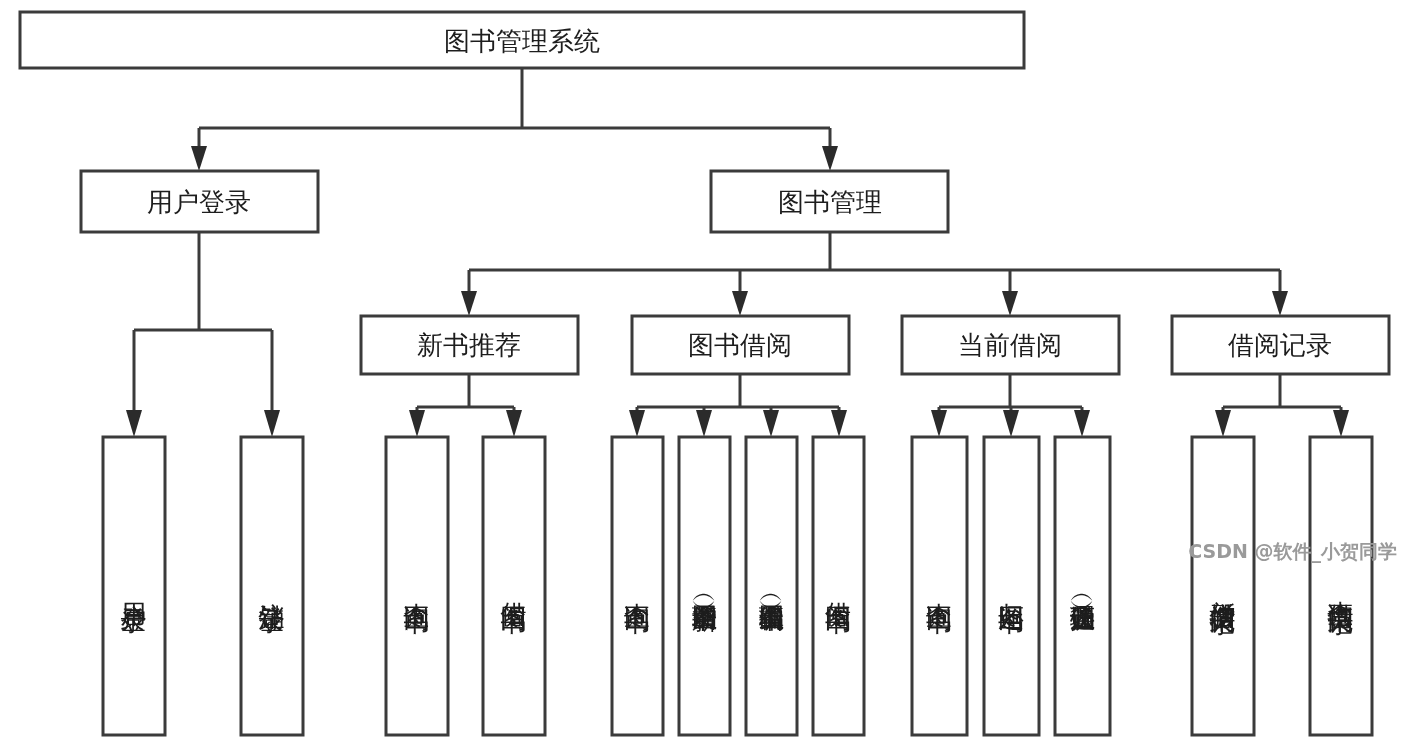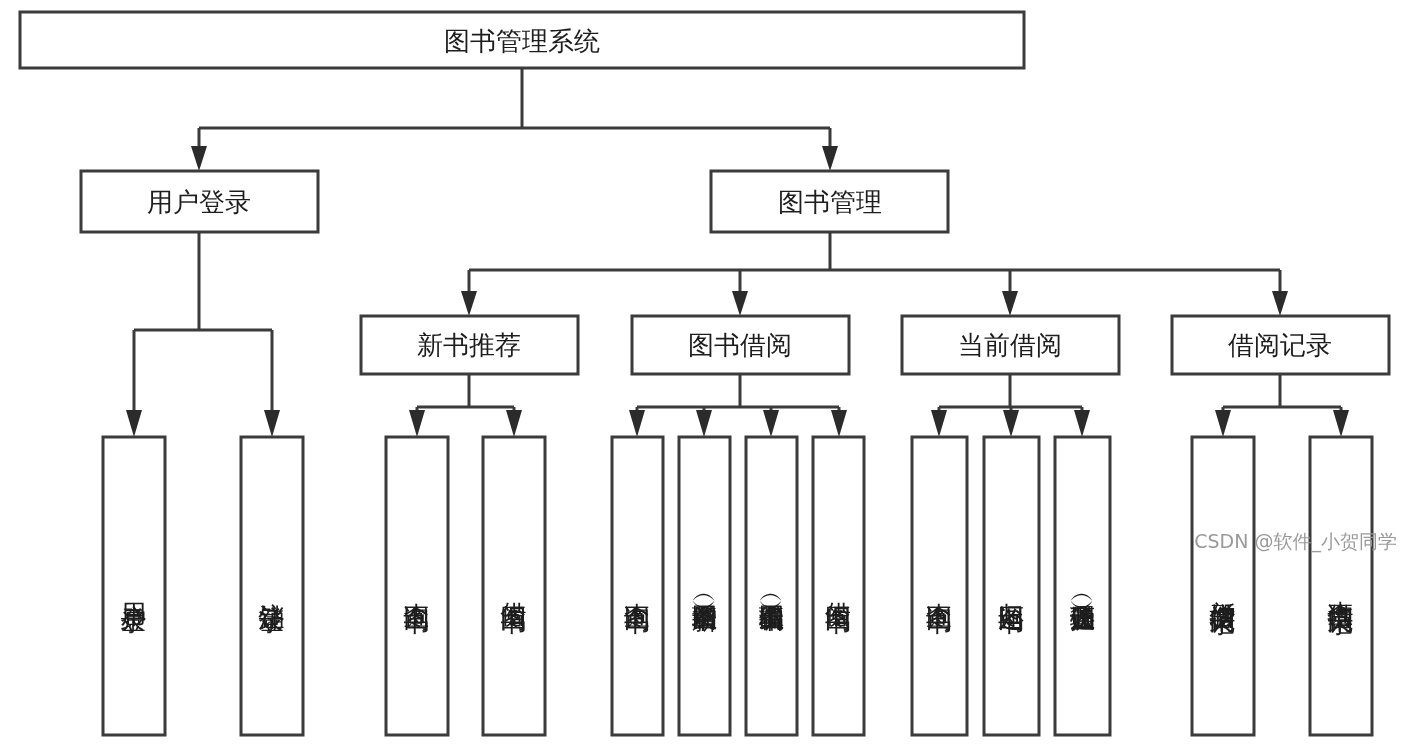--- a/index.html
+++ b/index.html
@@ -66,25 +66,26 @@
     white-space: nowrap;
     letter-spacing: 2px;
   }
   .vlabel.tight {
     font-size: 25px;
     letter-spacing: 0px;
   }
   .watermark {
     position: absolute;
     right: 8px;
-    bottom: 16px;
+    bottom: 6px;
     font-family: "DejaVu Sans", "Liberation Sans", sans-serif;
     font-size: 19px;
     color: #9a9a9a;
     white-space: nowrap;
+    font-weight: bold;
   }
 </style>
 </head>
 <body>
 
 <div id="diagram-root">
 
   <svg class="flow" viewBox="0 0 1405 747">
     <defs></defs>
 

